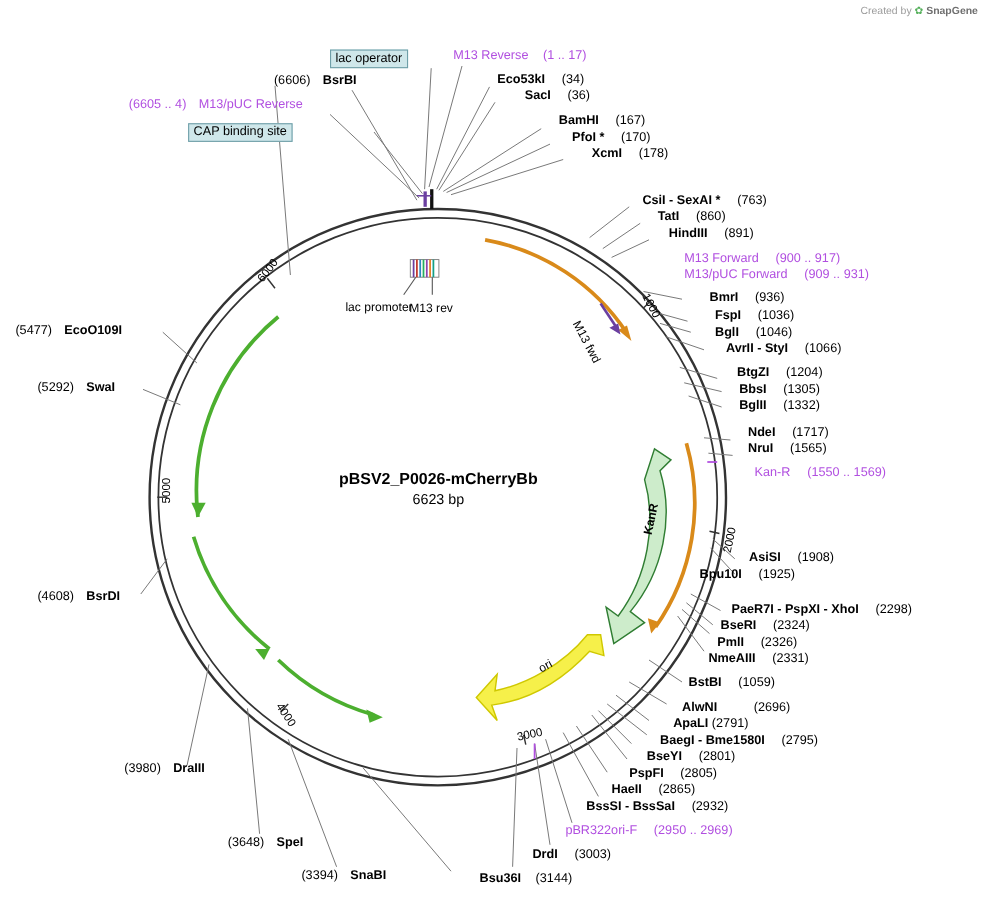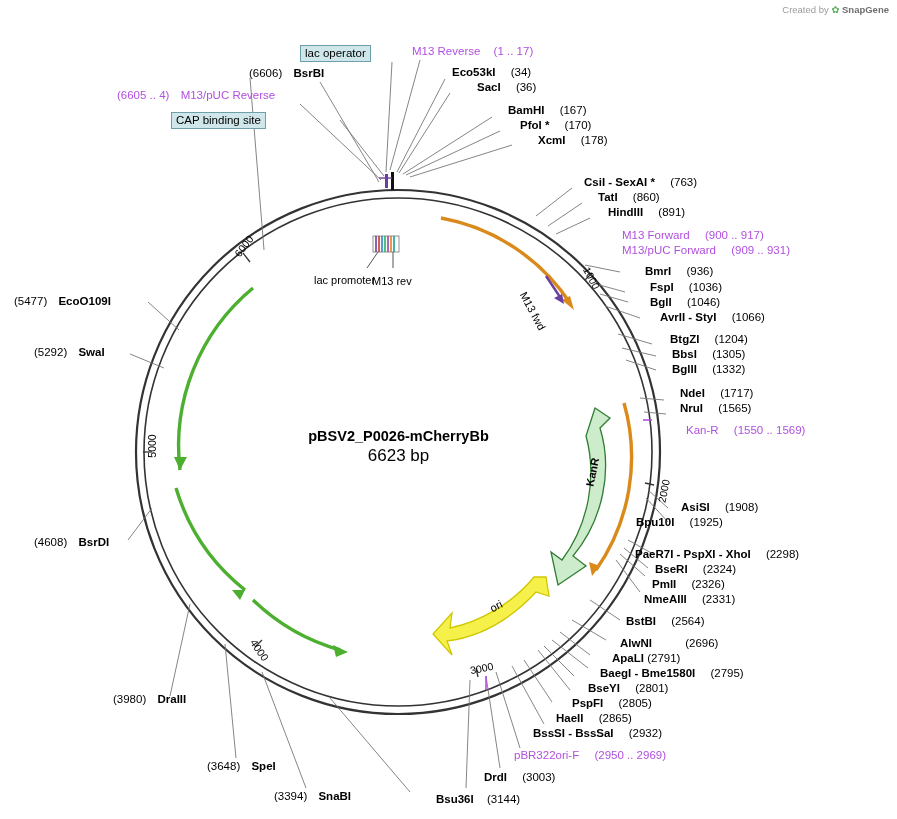--- a/index.html
+++ b/index.html
@@ -48,21 +48,21 @@
     position: absolute;
     text-align: center;
     font-size: 14.5px;
     font-weight: bold;
     color: #000;
     white-space: nowrap;
   }
   .plasmid-bp {
     position: absolute;
     text-align: center;
-    font-size: 17px;
+    font-size: 13px;
     color: #000;
     white-space: nowrap;
   }
   .rot {
     position: absolute;
     font-size: 10.5px;
     color: #000;
     white-space: nowrap;
   }
   .feat-lbl {
@@ -351,39 +351,39 @@
     <span class="pu" style="margin-left:12px;">(1550 .. 1569)</span>
   </div>
   <div class="pair" style="left:681px; top:501px;">
     <span class="nm">AsiSI</span>
     <span class="ps" style="margin-left:12px;">(1908)</span>
   </div>
   <div class="pair" style="left:636px; top:516px;">
     <span class="nm">Bpu10I</span>
     <span class="ps" style="margin-left:12px;">(1925)</span>
   </div>
-  <div class="pair" style="left:635px; top:548px;text-align:center;">
+  <div class="pair" style="left:665px; top:548px;text-align:center;">
     <span class="nm">PaeR7I  -  PspXI  -  XhoI</span>
     <span class="ps" style="margin-left:12px;">(2298)</span>
   </div>
   <div class="pair" style="left:655px; top:563px;">
     <span class="nm">BseRI</span>
     <span class="ps" style="margin-left:12px;">(2324)</span>
   </div>
   <div class="pair" style="left:652px; top:578px;">
     <span class="nm">PmlI</span>
     <span class="ps" style="margin-left:12px;">(2326)</span>
   </div>
   <div class="pair" style="left:644px; top:593px;">
     <span class="nm">NmeAIII</span>
     <span class="ps" style="margin-left:12px;">(2331)</span>
   </div>
   <div class="pair" style="left:626px; top:615px;">
     <span class="nm">BstBI</span>
-    <span class="ps" style="margin-left:12px;">(2564)</span>
+    <span class="ps" style="margin-left:12px;">(1059)</span>
   </div>
   <div class="pair" style="left:620px; top:637px;">
     <span class="nm">AlwNI</span>
     <span class="ps" style="margin-left:30px;">(2696)</span>
   </div>
   <div class="pair" style="left:612px; top:652px;">
     <span class="nm">ApaLI</span>
     <span class="ps" style="">(2791)</span>
   </div>
   <div class="pair" style="left:600px; top:667px;">

